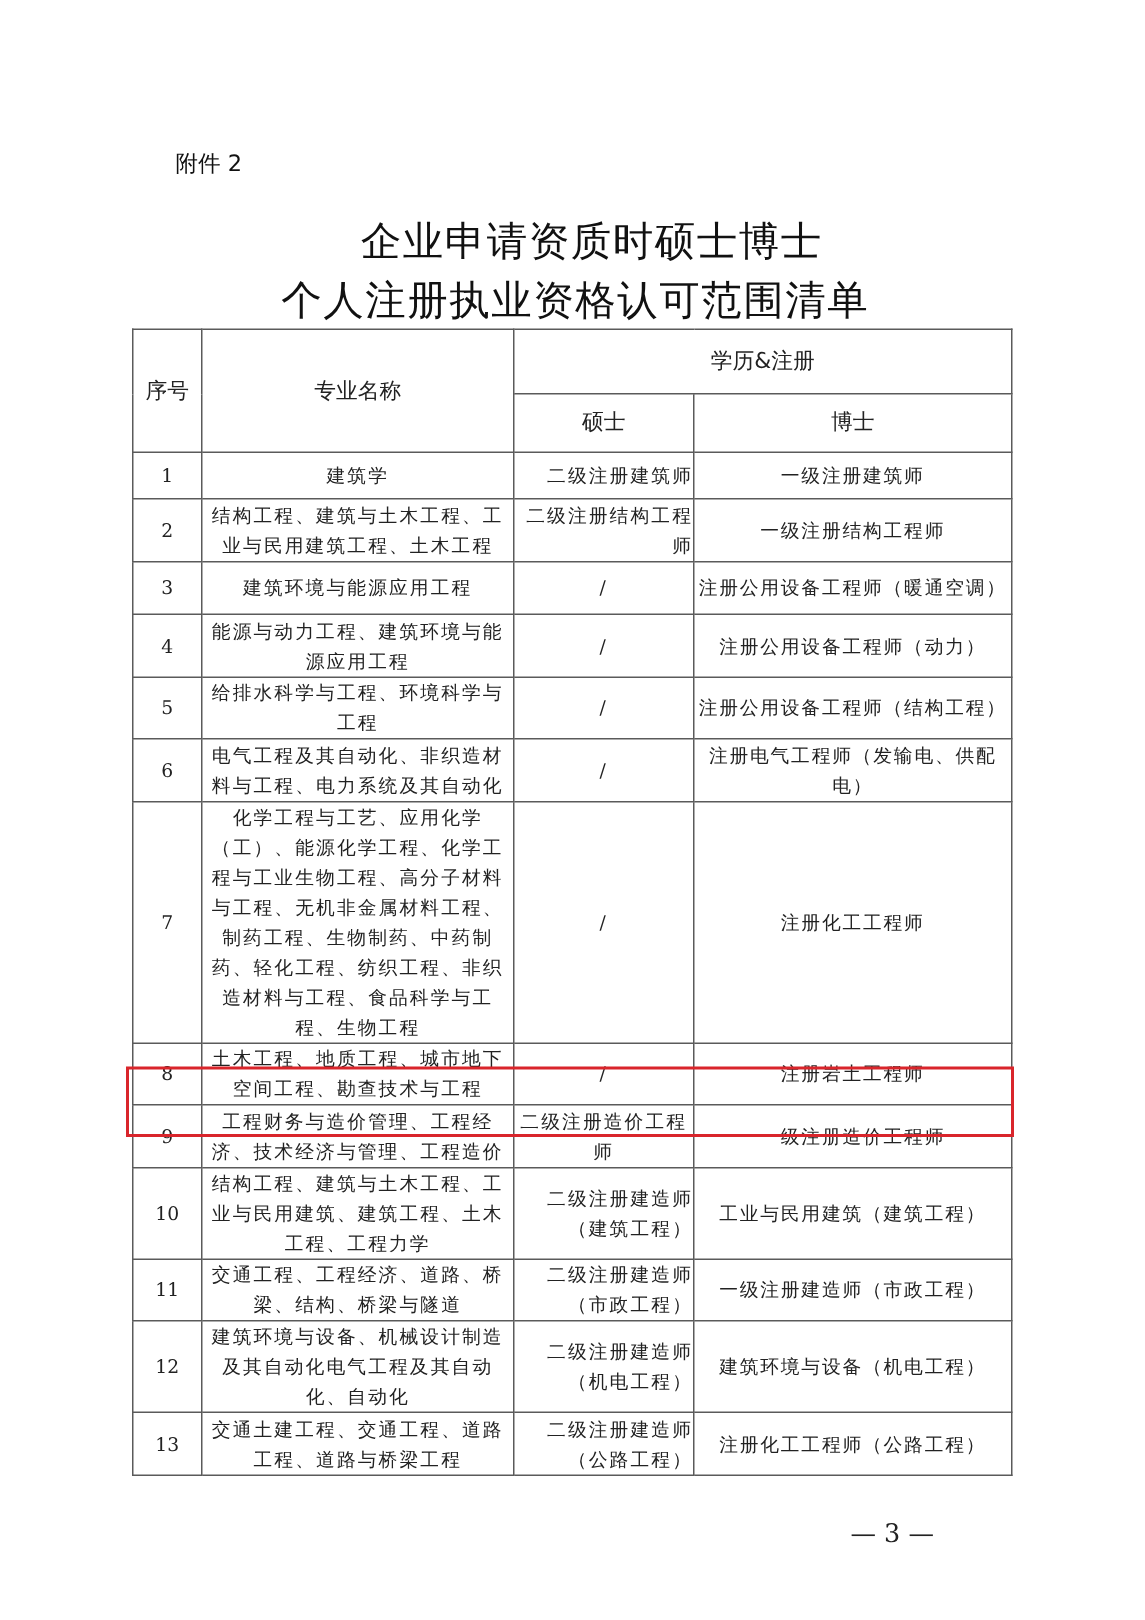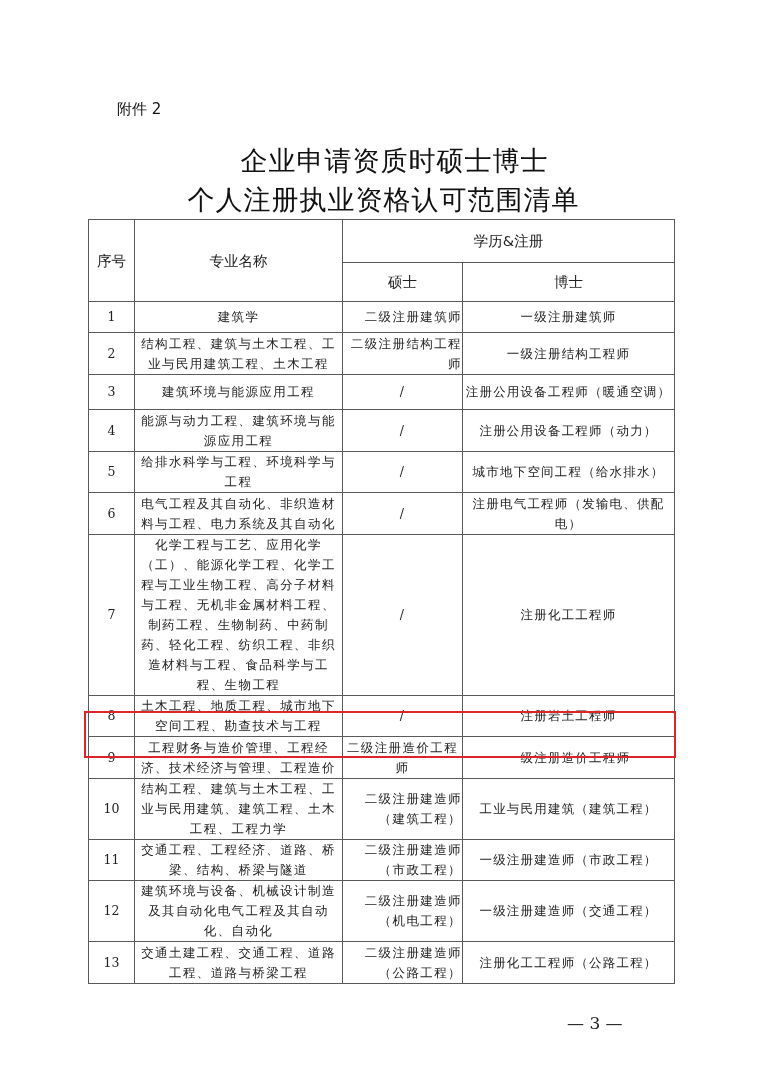--- a/index.html
+++ b/index.html
@@ -72,21 +72,21 @@
     <tr style="height:42px">
       <td class="no">4</td>
       <td class="major">能源与动力工程、建筑环境与能源应用工程</td>
       <td class="master center">/</td>
       <td class="doctor">注册公用设备工程师（动力）</td>
     </tr>
     <tr style="height:39px">
       <td class="no">5</td>
       <td class="major">给排水科学与工程、环境科学与工程</td>
       <td class="master center">/</td>
-      <td class="doctor">城市地下空间工程（给水排水）</td>
+      <td class="doctor">注册公用设备工程师（结构工程）</td>
     </tr>
     <tr style="height:42px">
       <td class="no">6</td>
       <td class="major">电气工程及其自动化、非织造材料与工程、电力系统及其自动化</td>
       <td class="master center">/</td>
       <td class="doctor">注册电气工程师（发输电、供配电）</td>
     </tr>
     <tr style="height:139px">
       <td class="no">7</td>
       <td class="major">化学工程与工艺、应用化学（工）、能源化学工程、化学工程与工业生物工程、高分子材料与工程、无机非金属材料工程、制药工程、生物制药、中药制药、轻化工程、纺织工程、非织造材料与工程、食品科学与工程、生物工程</td>
@@ -114,21 +114,21 @@
     <tr style="height:41px">
       <td class="no">11</td>
       <td class="major">交通工程、工程经济、道路、桥梁、结构、桥梁与隧道</td>
       <td class="master">二级注册建造师（市政工程）</td>
       <td class="doctor">一级注册建造师（市政工程）</td>
     </tr>
     <tr style="height:61px">
       <td class="no">12</td>
       <td class="major">建筑环境与设备、机械设计制造及其自动化电气工程及其自动化、自动化</td>
       <td class="master">二级注册建造师（机电工程）</td>
-      <td class="doctor">一级注册建造师（交通工程）</td>
+      <td class="doctor">建筑环境与设备（机电工程）</td>
     </tr>
     <tr style="height:42px">
       <td class="no">13</td>
       <td class="major">交通土建工程、交通工程、道路工程、道路与桥梁工程</td>
       <td class="master">二级注册建造师（公路工程）</td>
       <td class="doctor">注册化工工程师（公路工程）</td>
     </tr>
   </tbody>
 </table>
 

